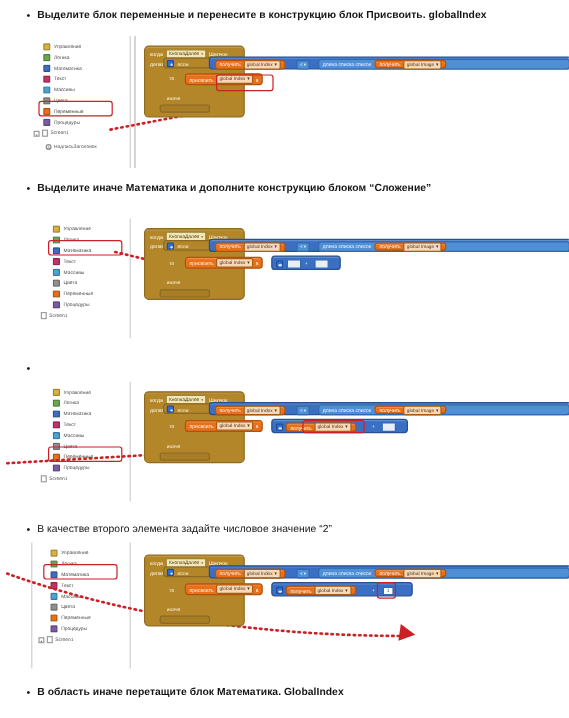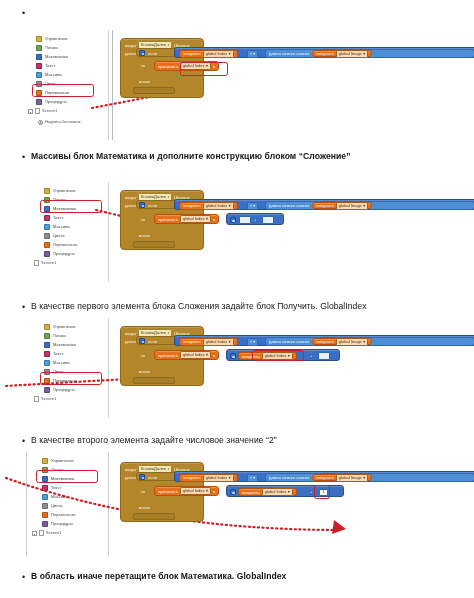--- a/index.html
+++ b/index.html
@@ -158,20 +158,21 @@
     border-radius:2px;
   }
 </style>
 </head>
 <body>
 
 <div class="page">
 
   <div class="bullet-row" style="top:6px;">
     <span class="bullet-dot">•</span>
+    <span class="bullet-text">Выделите блок переменные и  перенесите в конструкцию блок  Присвоить. globalIndex</span>
   </div>
 
   <div class="figure" style="left:24px; top:30px; width:430px; height:110px;">
     <div class="fig-inner">
 
       <div class="tree">
         <div class="tree-vline v1"></div>
         <div class="tree-vline v2"></div>
 
         <div class="pal-item" style="top:4px;">
@@ -280,21 +281,21 @@
           <span class="blk-txt">в</span>
         </div>
 
         <div class="hl-rect" style="left:60px; top:30px; width:48px; height:14px;"></div>
       </div>
     </div>
   </div>
 
   <div class="bullet-row" style="top:150px;">
     <span class="bullet-dot">•</span>
-    <span class="bullet-text">Массивы блок Математика и дополните конструкцию блоком “Сложение”</span>
+    <span class="bullet-text">Выделите иначе Математика и дополните конструкцию блоком “Сложение”</span>
   </div>
 
   <div class="figure" style="left:24px; top:182px; width:430px; height:100px;">
     <div class="fig-inner">
       <div class="tree" style="left:8px;">
         <div class="tree-vline v1" style="left:76px;"></div>
 
         <div class="pal-item" style="top:4px;">
           <span class="pal-swatch" style="background:#d9b23a"></span>
           <span class="pal-label">Управление</span>
@@ -400,21 +401,20 @@
           <span class="sock-light" style="position:absolute; left:12px; top:2px; width:12px; height:8px;"></span>
           <span class="blk-txt" style="position:absolute; left:27px; top:3px; color:#eaf2ff;">+</span>
           <span class="sock-light" style="position:absolute; left:35px; top:2px; width:12px; height:8px;"></span>
         </div>
       </div>
     </div>
   </div>
 
   <div class="bullet-row" style="top:300px;">
     <span class="bullet-dot">•</span>
-    <span class="bullet-text light">В качестве первого элемента блока Сложения задайте блок  Получить. GlobalIndex</span>
   </div>
 
   <div class="figure" style="left:24px; top:318px; width:430px; height:100px;">
     <div class="fig-inner">
       <div class="tree" style="left:8px;">
         <div class="tree-vline v1" style="left:76px;"></div>
 
         <div class="pal-item" style="top:4px;">
           <span class="pal-swatch" style="background:#d9b23a"></span>
           <span class="pal-label">Управление</span>

